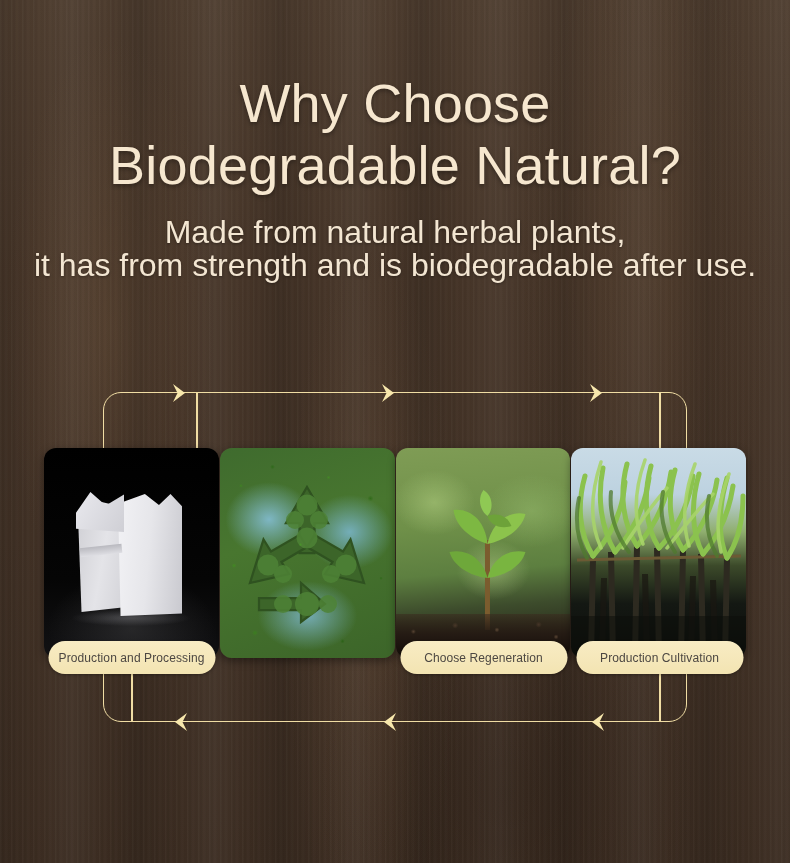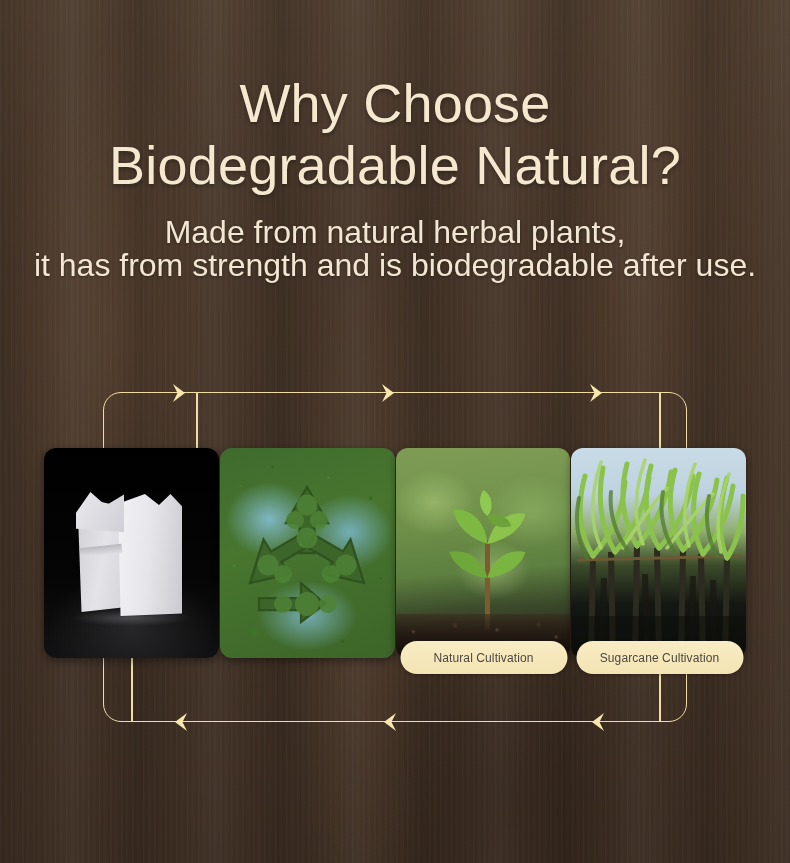--- a/index.html
+++ b/index.html
@@ -427,25 +427,30 @@
           <g fill="#0d0f0b" opacity="0.55">
             <rect x="0" y="168" width="175" height="42"></rect>
           </g>
         </svg>
       </div>
     </div>
 
   </div>
 
   <div class="pill-layer">
+    <div class="pill-slot" style="left:0px;">
+      <div class="pill">
+        <span class="pill-text">Production and Processing</span>
+      </div>
+    </div>
     <div class="pill-slot" style="left:352px;">
       <div class="pill">
-        <span class="pill-text">Natural Cultivation</span>
+        <span class="pill-text">Choose Regeneration</span>
       </div>
     </div>
     <div class="pill-slot" style="left:528px;">
       <div class="pill">
-        <span class="pill-text">Sugarcane Cultivation</span>
+        <span class="pill-text">Production Cultivation</span>
       </div>
     </div>
   </div>
 
 </div>
 
 </body></html>

